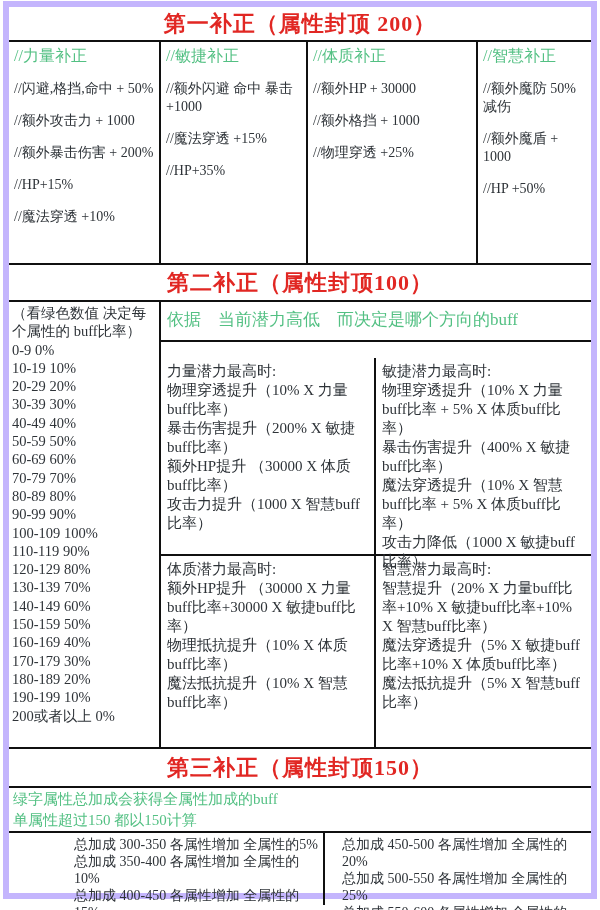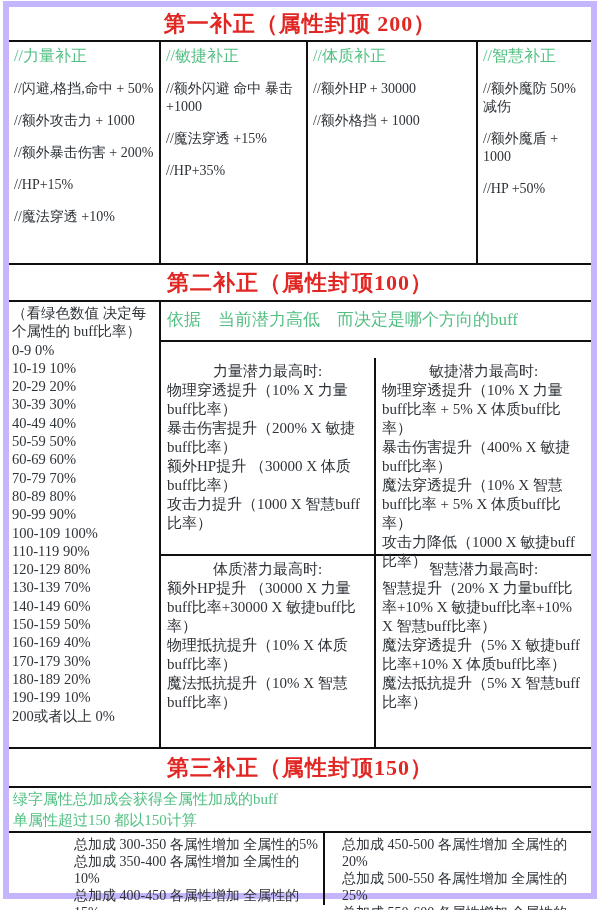--- a/index.html
+++ b/index.html
@@ -35,21 +35,21 @@
   .s2-left { width:152px; border-right:2px solid #101010; padding:2px 3px; }
   .s2-note { font-size:14.5px; line-height:18.3px; }
   .s2-ranges { font-size:14.5px; line-height:18.3px; white-space:pre-line; }
   .s2-right { flex:1; display:flex; flex-direction:column;gap:16px; }
   .s2-green { height:40px; border-bottom:2px solid #101010; color:#53c083;
               font-size:17px; line-height:36px; padding:0 6px; white-space:nowrap; }
   .s2-grid { flex:1; display:grid; grid-template-columns:1fr 1fr; grid-template-rows:198px 1fr; }
   .s2-cell { padding:4px 6px; font-size:15px; }
   .s2-cell.bl { border-right:2px solid #101010; }
   .s2-cell.tr1 { border-bottom:2px solid #101010; }
-  .block-title { line-height:19px;text-align:center; }
+  .block-title { line-height:19px; }
   .block-lines { white-space:pre-line; line-height:19px; }
 
   
   .s3-notes { height:45px; border-bottom:2px solid #101010; padding:1px 4px;
               color:#53c083; font-size:15px; line-height:21px; white-space:pre-line; }
   .s3-bonus { height:72px; display:flex; }
   .s3-bcell { flex:1; padding:3px 4px 3px 17px; font-size:14px; line-height:17px; white-space:pre-line; }
   .s3-bcell.left { border-right:2px solid #101010;margin-left:48px; }
 </style>
 </head>
@@ -70,20 +70,21 @@
     <div class="s1-col c1">
       <div class="green-head">//敏捷补正</div>
       <div class="s1-item">//额外闪避 命中 暴击 +1000</div>
       <div class="s1-item">//魔法穿透 +15%</div>
       <div class="s1-item">//HP+35%</div>
     </div>
     <div class="s1-col c2">
       <div class="green-head">//体质补正</div>
       <div class="s1-item">//额外HP + 30000</div>
       <div class="s1-item">//额外格挡 + 1000</div>
+      <div class="s1-item">//物理穿透 +25%</div>
     </div>
     <div class="s1-col c3">
       <div class="green-head">//智慧补正</div>
       <div class="s1-item">//额外魔防 50%减伤</div>
       <div class="s1-item">//额外魔盾 + 1000</div>
       <div class="s1-item">//HP +50%</div>
     </div>
   </div>
 
   <div class="sec-title t2">第二补正（属性封顶100）</div>

